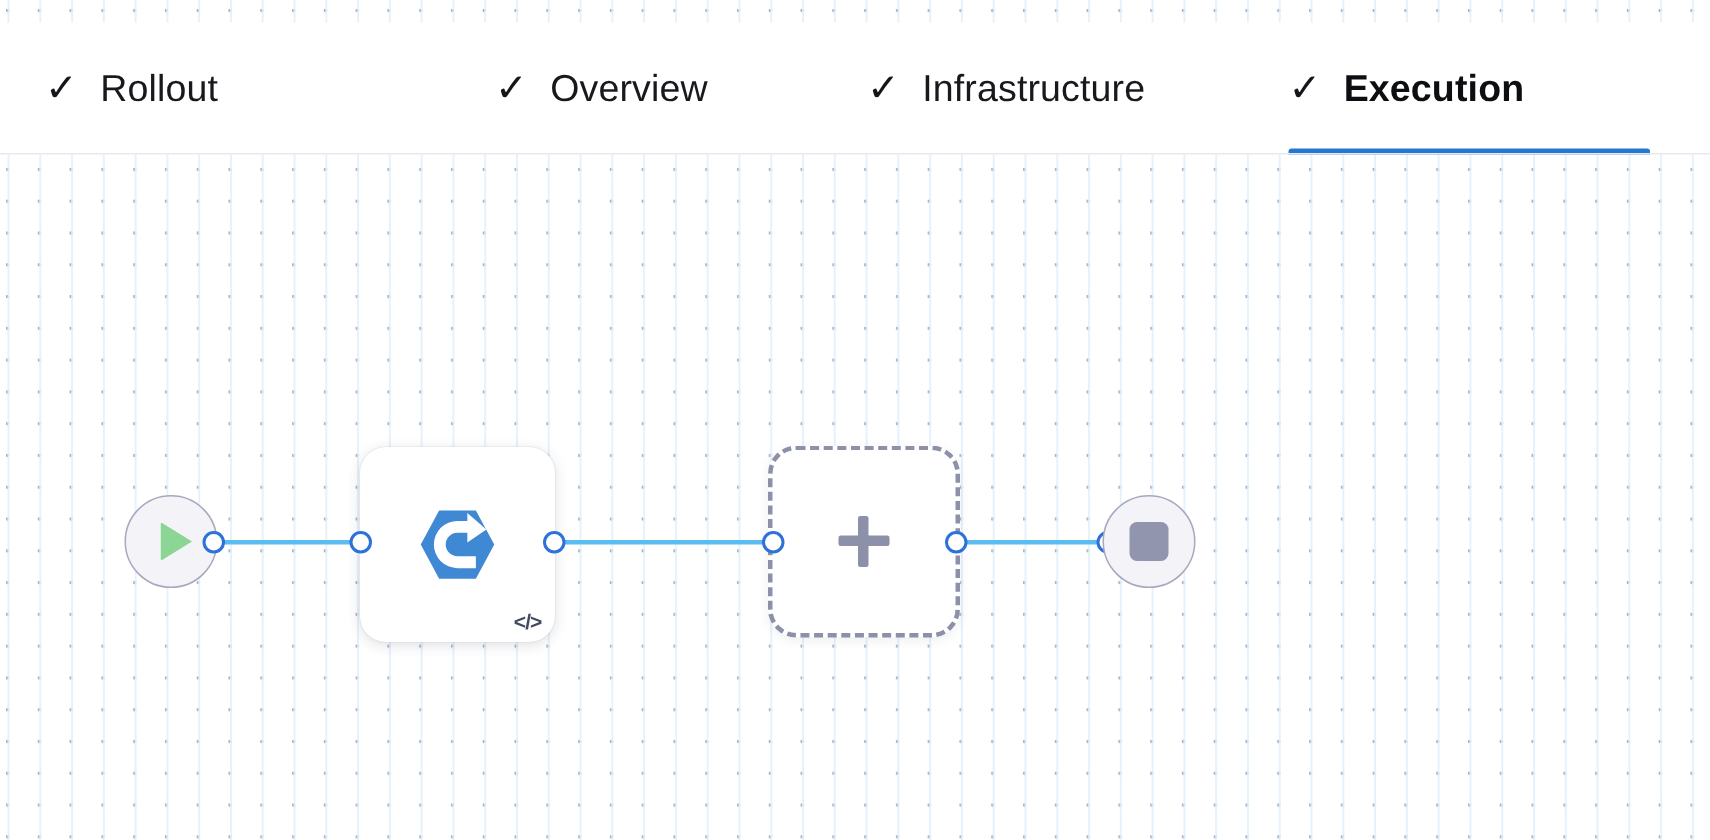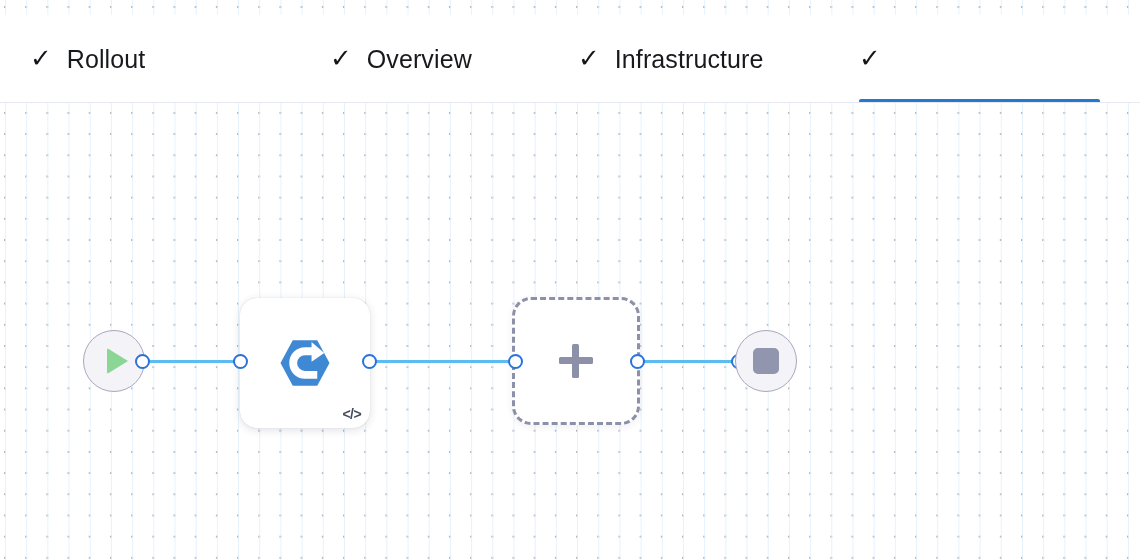--- a/index.html
+++ b/index.html
@@ -131,20 +131,21 @@
   </div>
 
   <div class="tab" id="tab-infrastructure">
     <span class="check">✓</span>
     <span class="tlabel">Infrastructure</span>
 
   </div>
 
   <div class="tab active" id="tab-execution">
     <span class="check">✓</span>
+    <span class="tlabel">Execution</span>
     <span class="ul"></span>
   </div>
 
 </div>
 
 <div id="graph">
 
   <div class="edge" style="left:142px;top:257px;width:100px;"></div>
   <div class="edge" style="left:369px;top:257px;width:148px;"></div>
   <div class="edge" style="left:636px;top:257px;width:104px;"></div>

